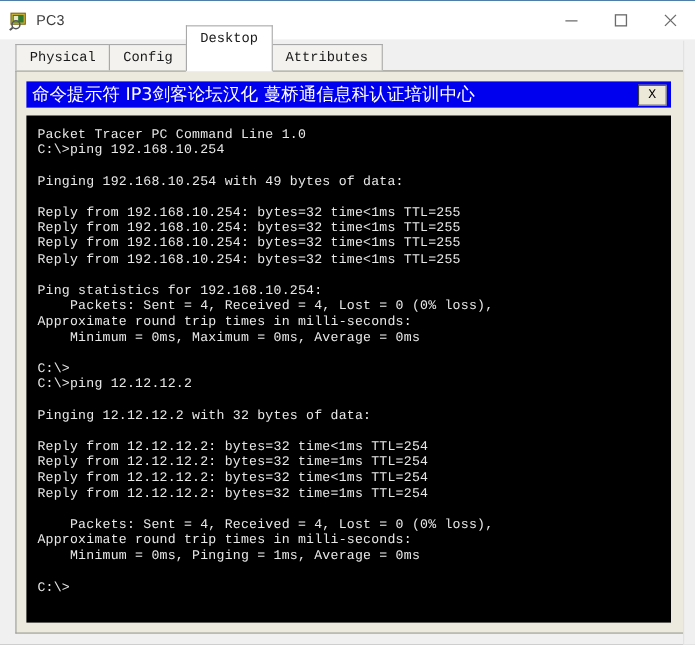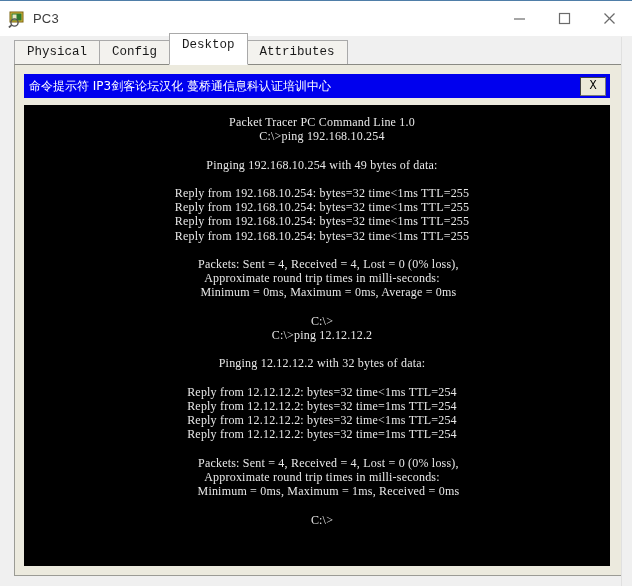--- a/index.html
+++ b/index.html
@@ -92,21 +92,21 @@
     margin-right: -1px;
     line-height: 15px;
     white-space: nowrap;
   }
   .tab.active {
     background: #ffffff;
     position: relative;
     z-index: 3;
     border-bottom: 1px solid #ffffff;
     margin-bottom: -1px;
-    height: 32px;
+    height: 42px;
   }
 
   
   .panel {
     margin: 0 10px 10px 14px;
     background: #eceade;
     border: 1px solid #9b9b95;
     border-top-color: #8a8a84;
     flex: 1 1 auto;
     position: relative;
@@ -127,21 +127,21 @@
     background: #0000ee;
     height: 24px;
     display: flex;
     align-items: center;
     padding: 0 2px 0 5px;
     box-sizing: border-box;
     flex: 0 0 auto;
   }
   .cmd-title-text {
     color: #ffffff;
-    font-size: 12px;
+    font-size: 16px;
     font-family: "DejaVu Sans", sans-serif;
     white-space: nowrap;
     line-height: 14px;
   }
   .cmd-close {
     margin-left: auto;
     width: 26px;
     height: 19px;
     background: #ece9d8;
     border: 1px solid #404040;
@@ -166,27 +166,26 @@
   .terminal {
     background: #000000;
     flex: 1 1 auto;
     min-height: 0;
     padding: 10px 0 0 10px;
     box-sizing: border-box;
     overflow: hidden;
     position: relative;
   }
   .term-line {
-    font-family: Liberation Serif, serif;
+    font-family: Liberation Mono, monospace;
     font-size: 12px;
     line-height: 14.2px;
     color: #e8e8e8;
     white-space: pre;
     letter-spacing: 0.2px;
-    text-align: center;
   }
   .term-line.blank {
     color: transparent;
   }
 
   
   .watermark {
     position: absolute;
     right: 6px;
     bottom: 8px;
@@ -270,37 +269,38 @@
           <div class="term-line">Packet Tracer PC Command Line 1.0</div>
           <div class="term-line">C:\&gt;ping 192.168.10.254</div>
           <div class="term-line blank"> </div>
           <div class="term-line">Pinging 192.168.10.254 with 49 bytes of data:</div>
           <div class="term-line blank"> </div>
           <div class="term-line">Reply from 192.168.10.254: bytes=32 time&lt;1ms TTL=255</div>
           <div class="term-line">Reply from 192.168.10.254: bytes=32 time&lt;1ms TTL=255</div>
           <div class="term-line">Reply from 192.168.10.254: bytes=32 time&lt;1ms TTL=255</div>
           <div class="term-line">Reply from 192.168.10.254: bytes=32 time&lt;1ms TTL=255</div>
           <div class="term-line blank"> </div>
+          <div class="term-line">Ping statistics for 192.168.10.254:</div>
           <div class="term-line">    Packets: Sent = 4, Received = 4, Lost = 0 (0% loss),</div>
           <div class="term-line">Approximate round trip times in milli-seconds:</div>
           <div class="term-line">    Minimum = 0ms, Maximum = 0ms, Average = 0ms</div>
           <div class="term-line blank"> </div>
           <div class="term-line">C:\&gt;</div>
           <div class="term-line">C:\&gt;ping 12.12.12.2</div>
           <div class="term-line blank"> </div>
           <div class="term-line">Pinging 12.12.12.2 with 32 bytes of data:</div>
           <div class="term-line blank"> </div>
           <div class="term-line">Reply from 12.12.12.2: bytes=32 time&lt;1ms TTL=254</div>
           <div class="term-line">Reply from 12.12.12.2: bytes=32 time=1ms TTL=254</div>
           <div class="term-line">Reply from 12.12.12.2: bytes=32 time&lt;1ms TTL=254</div>
           <div class="term-line">Reply from 12.12.12.2: bytes=32 time=1ms TTL=254</div>
           <div class="term-line blank"> </div>
           <div class="term-line">    Packets: Sent = 4, Received = 4, Lost = 0 (0% loss),</div>
           <div class="term-line">Approximate round trip times in milli-seconds:</div>
-          <div class="term-line">    Minimum = 0ms, Maximum = 1ms, Received = 0ms</div>
+          <div class="term-line">    Minimum = 0ms, Pinging = 1ms, Average = 0ms</div>
           <div class="term-line blank"> </div>
           <div class="term-line">C:\&gt;</div>
         </div>
 
     </div>
   </div>
 
   <div class="outer-edge"></div>
 </div>
 

